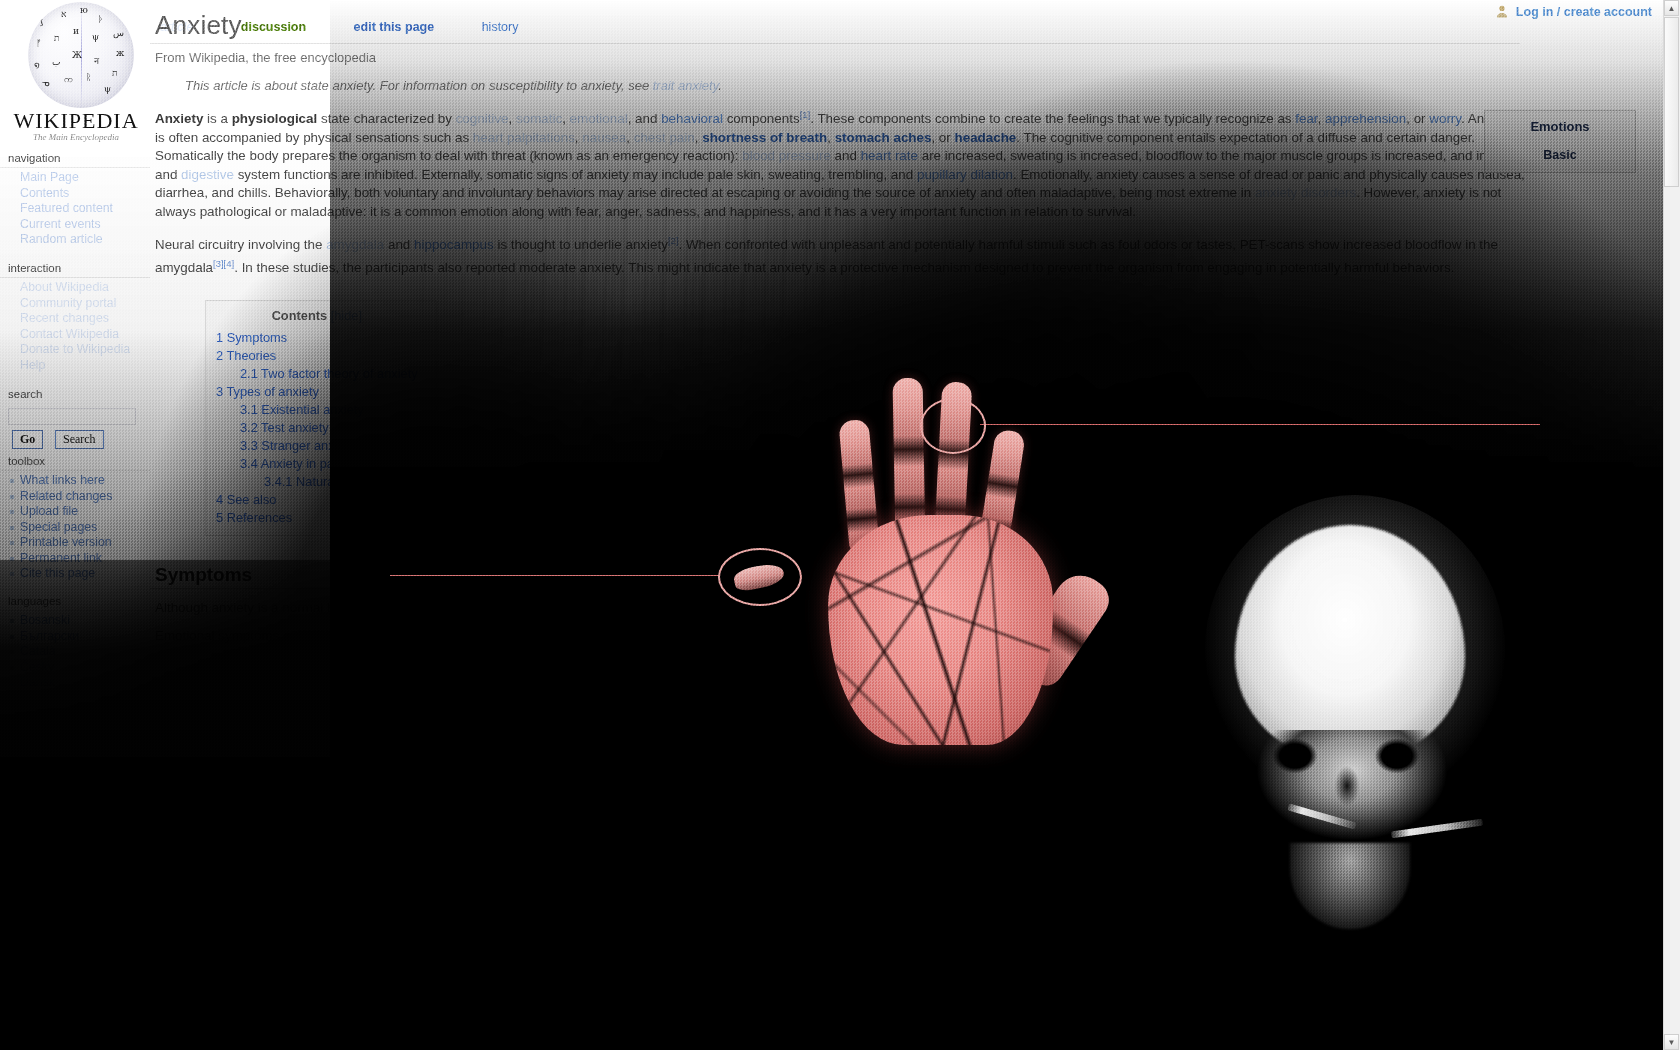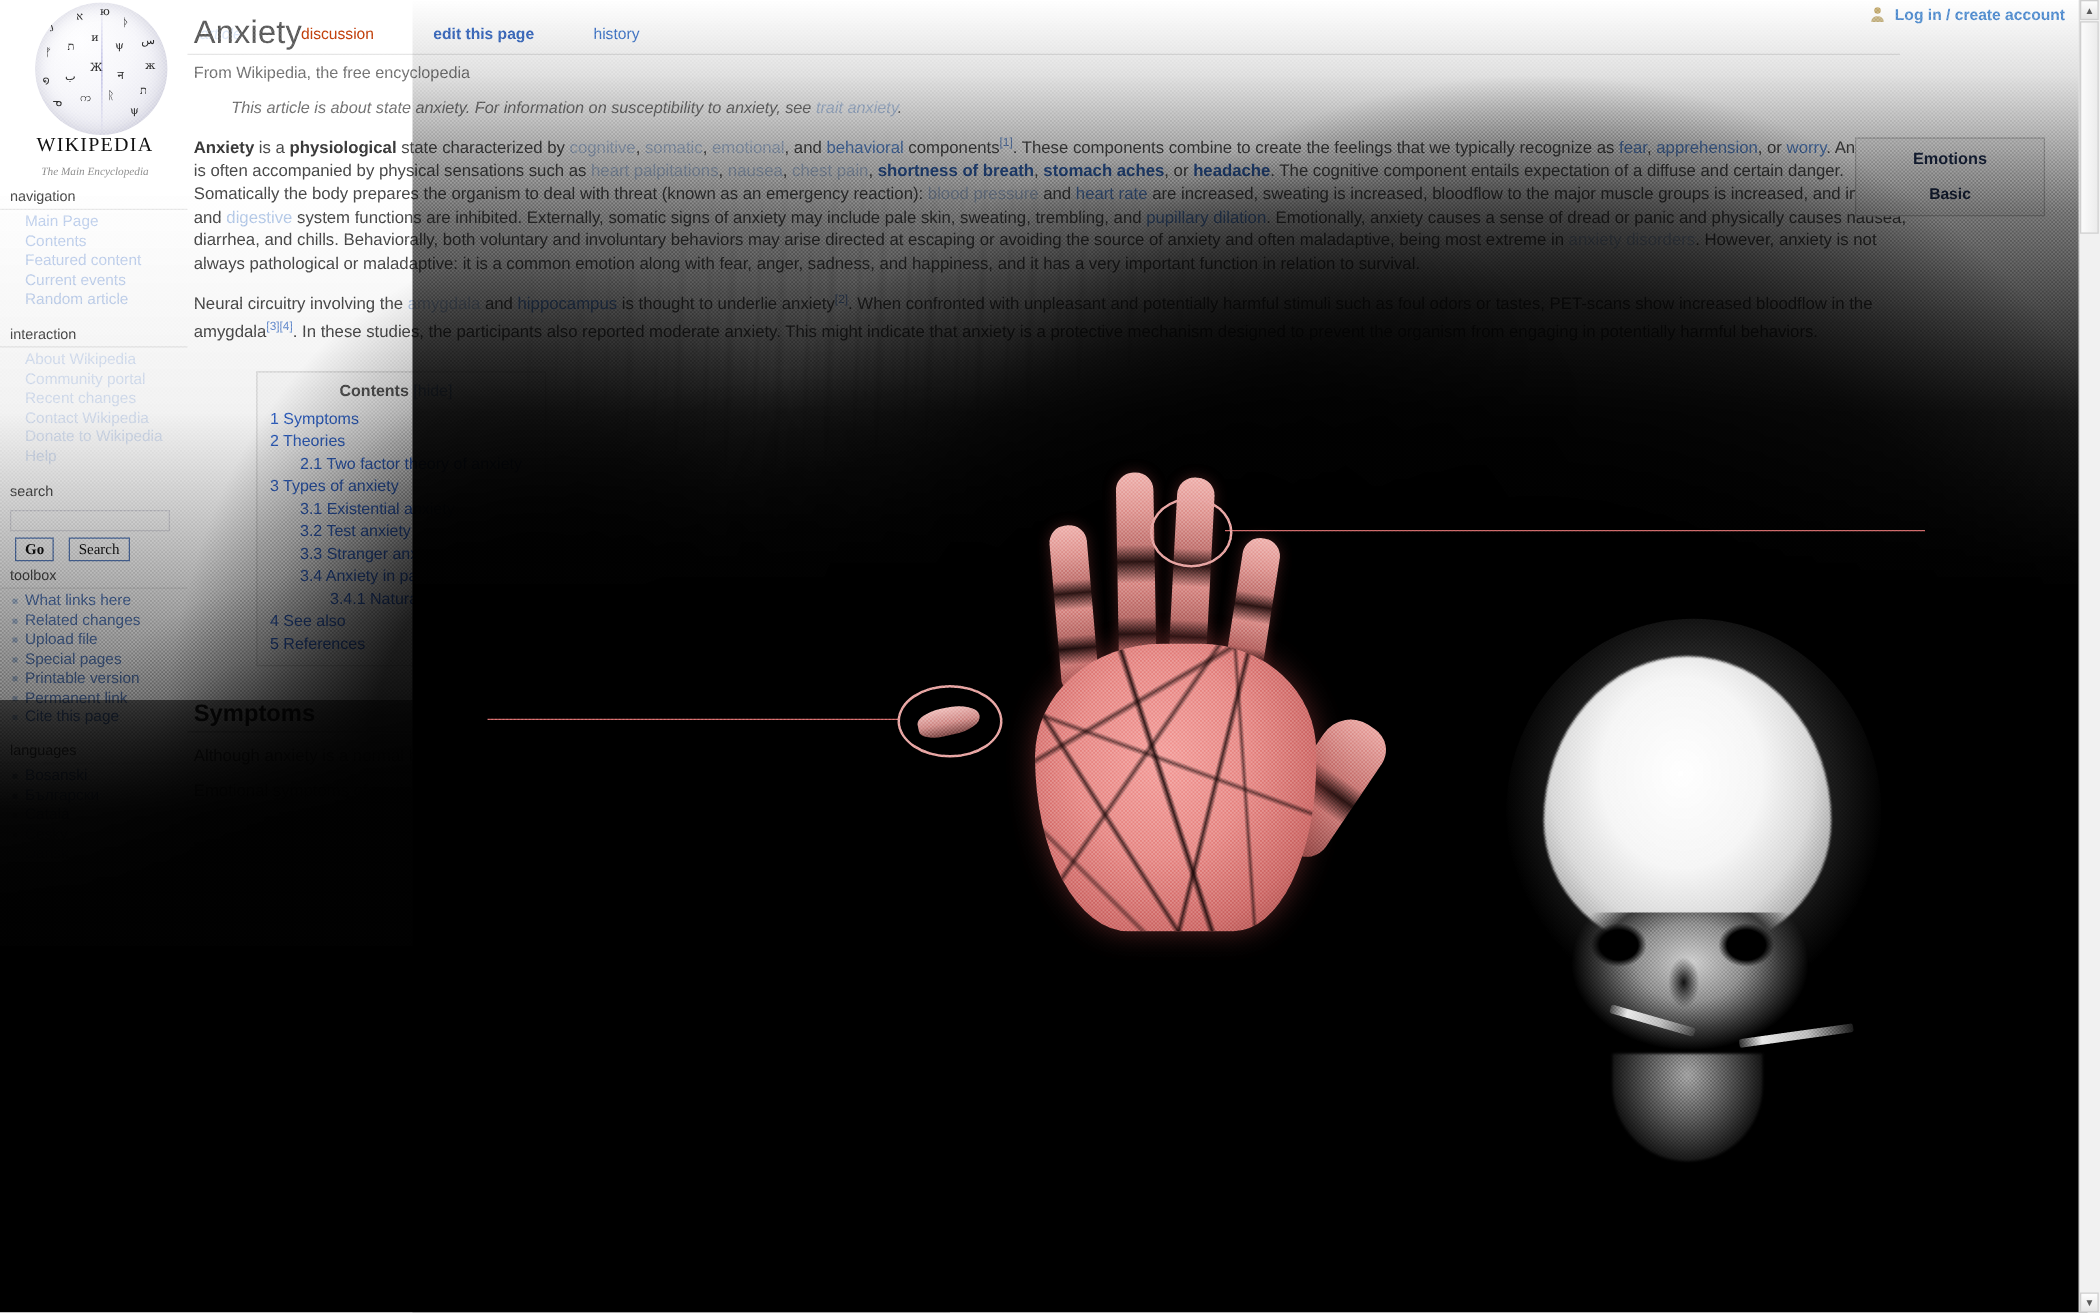--- a/index.html
+++ b/index.html
@@ -71,21 +71,21 @@
   .globe .meridian {
     position:absolute; left:50%; top:0; bottom:0; width:1px;
     background: linear-gradient(to bottom, rgba(140,140,190,.0), rgba(120,120,200,.55), rgba(140,140,190,.0));
   }
   .wordmark {
     position:absolute;
     left:2px; top:106px;
     width:136px;
     text-align:center;
     font-family:"Liberation Serif", serif;
-    font-size:16px;
+    font-size:22px;
     letter-spacing:1px;
     color:#111;
     white-space:nowrap;
   }
   .tagline {
     position:absolute;
     left:2px; top:130px;
     width:136px;
     text-align:center;
     font-family:"Liberation Serif", serif;
@@ -181,21 +181,21 @@
   
   #p-cactions {
     position:absolute;
     left:160px; top:20px;
     font-size:12.5px;
     white-space:nowrap;
   }
   #p-cactions span { margin-right:44px; }
   #p-cactions a { text-decoration:none; }
   .tab-faint  { color:#dfe9f8;font-style:italic; }
-  .tab-faint2 { color:#c2410c; }
+  .tab-faint2 { color:#4d7c0f;font-weight:bold; }
   .tab-bold   { color:#3f6fc4; font-weight:bold; }
   .tab-norm   { color:#4a7fd0; }
 
   
   #content {
     position:absolute;
     left:150px; top:10px;
     width:1380px;
   }
   h1#firstHeading {

